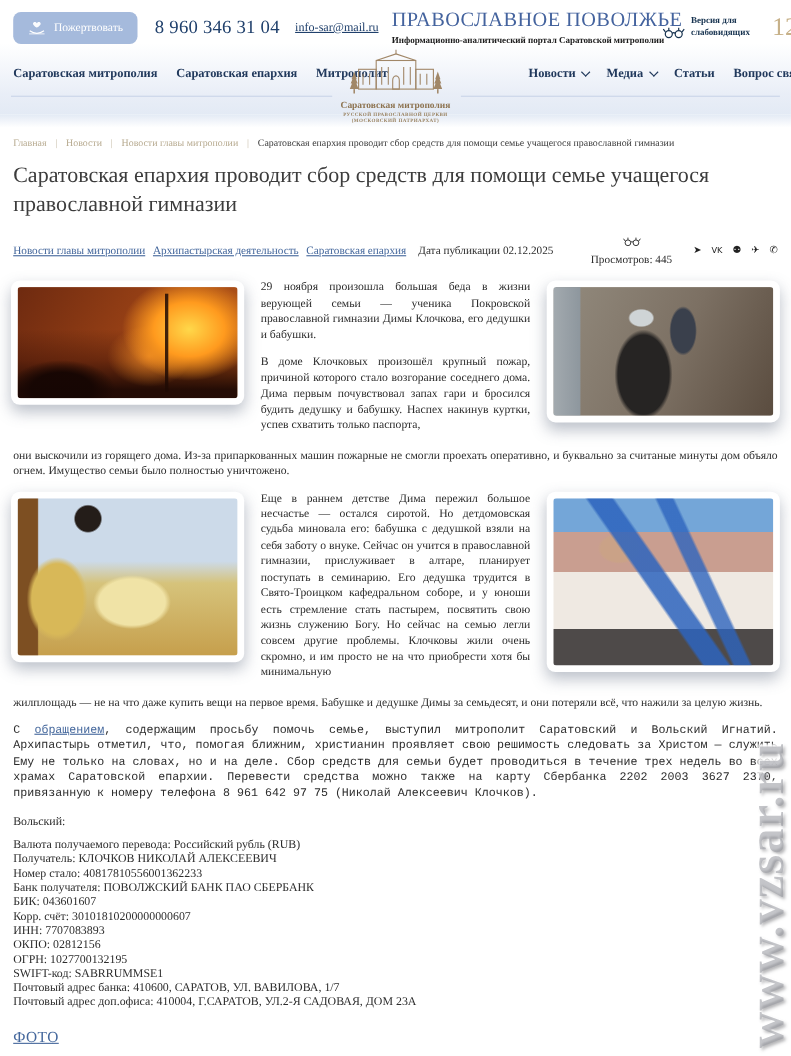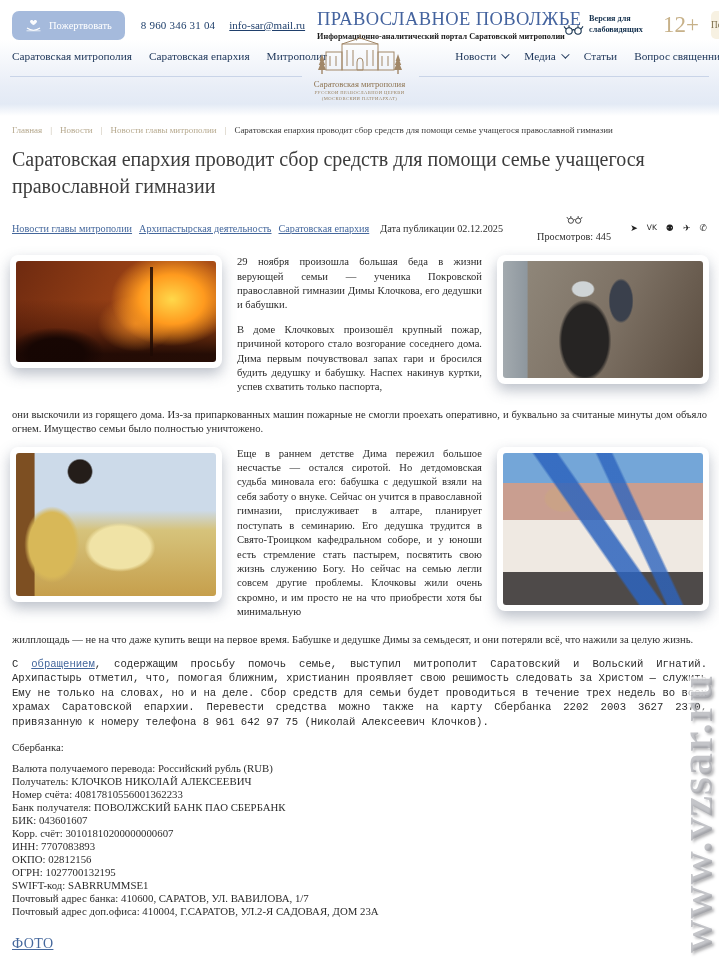--- a/index.html
+++ b/index.html
@@ -14,34 +14,34 @@
   .header {
     position:relative; height:104px;
     background:linear-gradient(to bottom,#ffffff 0%,#ffffff 38%,#e9eef7 82%,#e3eaf5 100%);
   }
   .header-fade { height:12px; background:linear-gradient(to bottom,#e3eaf5,#ffffff); }
   .topbar { display:flex; align-items:center; padding:9px 10px 0 12px; white-space:nowrap; }
   .donate-btn {
     background:#a5badc; color:#fff; border:none; border-radius:7px; height:29px;
     padding:0 13px; font-size:10.5px; font-family:inherit; display:flex; align-items:center; gap:7px; cursor:pointer;
   }
-  .phone { font-size:11px; color:#20406c; margin-left:16px; letter-spacing:0.2px; }
+  .phone { font-size:17px; color:#20406c; margin-left:16px; letter-spacing:0.2px; }
   .email { font-size:11px; color:#20406c; text-decoration:underline; margin-left:14px; cursor:pointer; }
   .masthead { text-align:center; margin-left:12px; width:238px; }
   .site-title { font-size:18.5px; color:#44639e; letter-spacing:0.4px; font-weight:normal; }
   .site-subtitle { font-size:8.2px; font-weight:bold; color:#1d1d1d; margin-top:2px; }
   .access { display:flex; align-items:flex-end; gap:5px; margin-left:8px; color:#16324f; cursor:pointer; }
   .access-label { font-size:8.2px; font-weight:bold; line-height:1.3; width:64px; white-space:normal; }
   .age-badge { font-size:23px; color:#c7b189; margin-left:10px; }
   .searchbox {
     margin-left:12px; background:#f7f1e2; border-radius:5px; height:28px; width:97px;
     display:flex; align-items:center; justify-content:center; gap:6px;
     color:#7d6e4c; font-size:9.3px; cursor:text;
   }
-  .nav { position:relative; margin-top:7px; height:46px; }
+  .nav { position:relative; margin-top:18px; height:46px;font-weight:bold; }
   .nav-line { position:absolute; top:28px; height:1px; background:#c9d4e8; }
   .nav-line.left { left:10px; width:292px; }
   .nav-line.right { right:10px; width:290px; }
   .nav-items { display:flex; align-items:flex-start; padding:2px 10px 0 12px; }
   .nav-item { font-size:11.3px; color:#21395c; cursor:pointer; display:flex; align-items:center; gap:5px; white-space:nowrap; }
   .nav-item + .nav-item { margin-left:17px; }
   .nav-spacer { flex:1 1 auto; min-width:128px; }
   .chev { width:6px; height:6px; border-right:1.3px solid #21395c; border-bottom:1.3px solid #21395c;
           transform:rotate(45deg) translateY(-2px); display:inline-block; }
   .logo { position:absolute; left:50%; top:-14px; transform:translateX(-50%); width:128px; text-align:center; z-index:3; }
@@ -276,24 +276,24 @@
       <div class="photo-frame">
         <div class="photo photo-grads"></div>
       </div>
     </div>
 
     <p class="fulltext">жилплощадь — не на что даже купить вещи на первое время. Бабушке и дедушке Димы за семьдесят, и они потеряли всё, что нажили за целую жизнь.</p>
 
     <p class="fulltext appeal"><span>С </span><a class="body-link">обращением</a><span>, содержащим просьбу помочь семье, выступил митрополит Саратовский и Вольский Игнатий. Архипастырь отметил, что, помогая ближним, христианин проявляет свою решимость следовать за Христом — служить Ему не только на словах, но и на деле. Сбор средств для семьи будет проводиться в течение трех недель во всех храмах Саратовской епархии. Перевести средства можно также на карту Сбербанка 2202 2003 3627 2370, привязанную к номеру телефона 8 961 642 97 75 (Николай Алексеевич Клочков).</span></p>
 
     <div class="requisites">
-      <div class="req-title">Сбербанка:</div>
+      <div class="req-title">Вольский:</div>
       <div class="req-line">Валюта получаемого перевода: Российский рубль (RUB)</div>
       <div class="req-line">Получатель: КЛОЧКОВ НИКОЛАЙ АЛЕКСЕЕВИЧ</div>
-      <div class="req-line">Номер счёта: 40817810556001362233</div>
+      <div class="req-line">Номер стало: 40817810556001362233</div>
       <div class="req-line">Банк получателя: ПОВОЛЖСКИЙ БАНК ПАО СБЕРБАНК</div>
       <div class="req-line">БИК: 043601607</div>
       <div class="req-line">Корр. счёт: 30101810200000000607</div>
       <div class="req-line">ИНН: 7707083893</div>
       <div class="req-line">ОКПО: 02812156</div>
       <div class="req-line">ОГРН: 1027700132195</div>
       <div class="req-line">SWIFT-код: SABRRUMMSE1</div>
       <div class="req-line">Почтовый адрес банка: 410600, САРАТОВ, УЛ. ВАВИЛОВА, 1/7</div>
       <div class="req-line">Почтовый адрес доп.офиса: 410004, Г.САРАТОВ, УЛ.2-Я САДОВАЯ, ДОМ 23А</div>
     </div>

